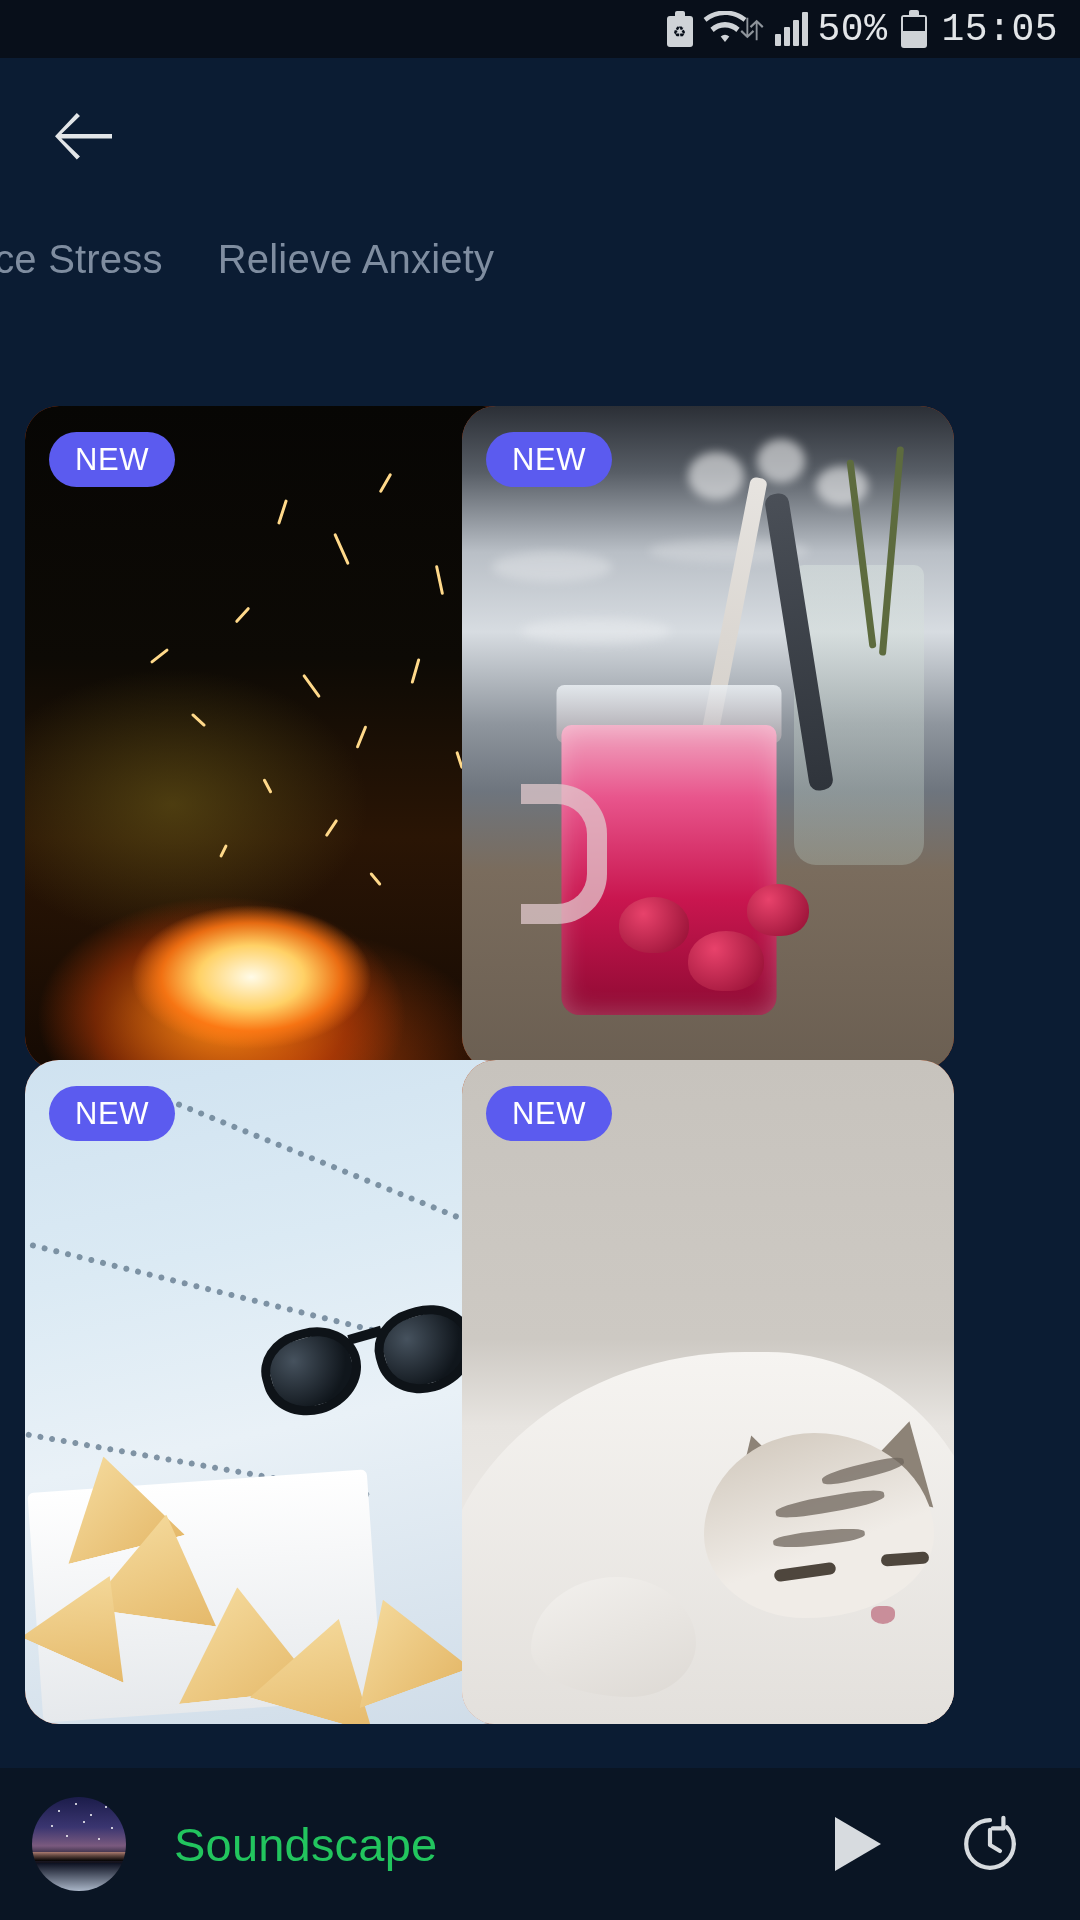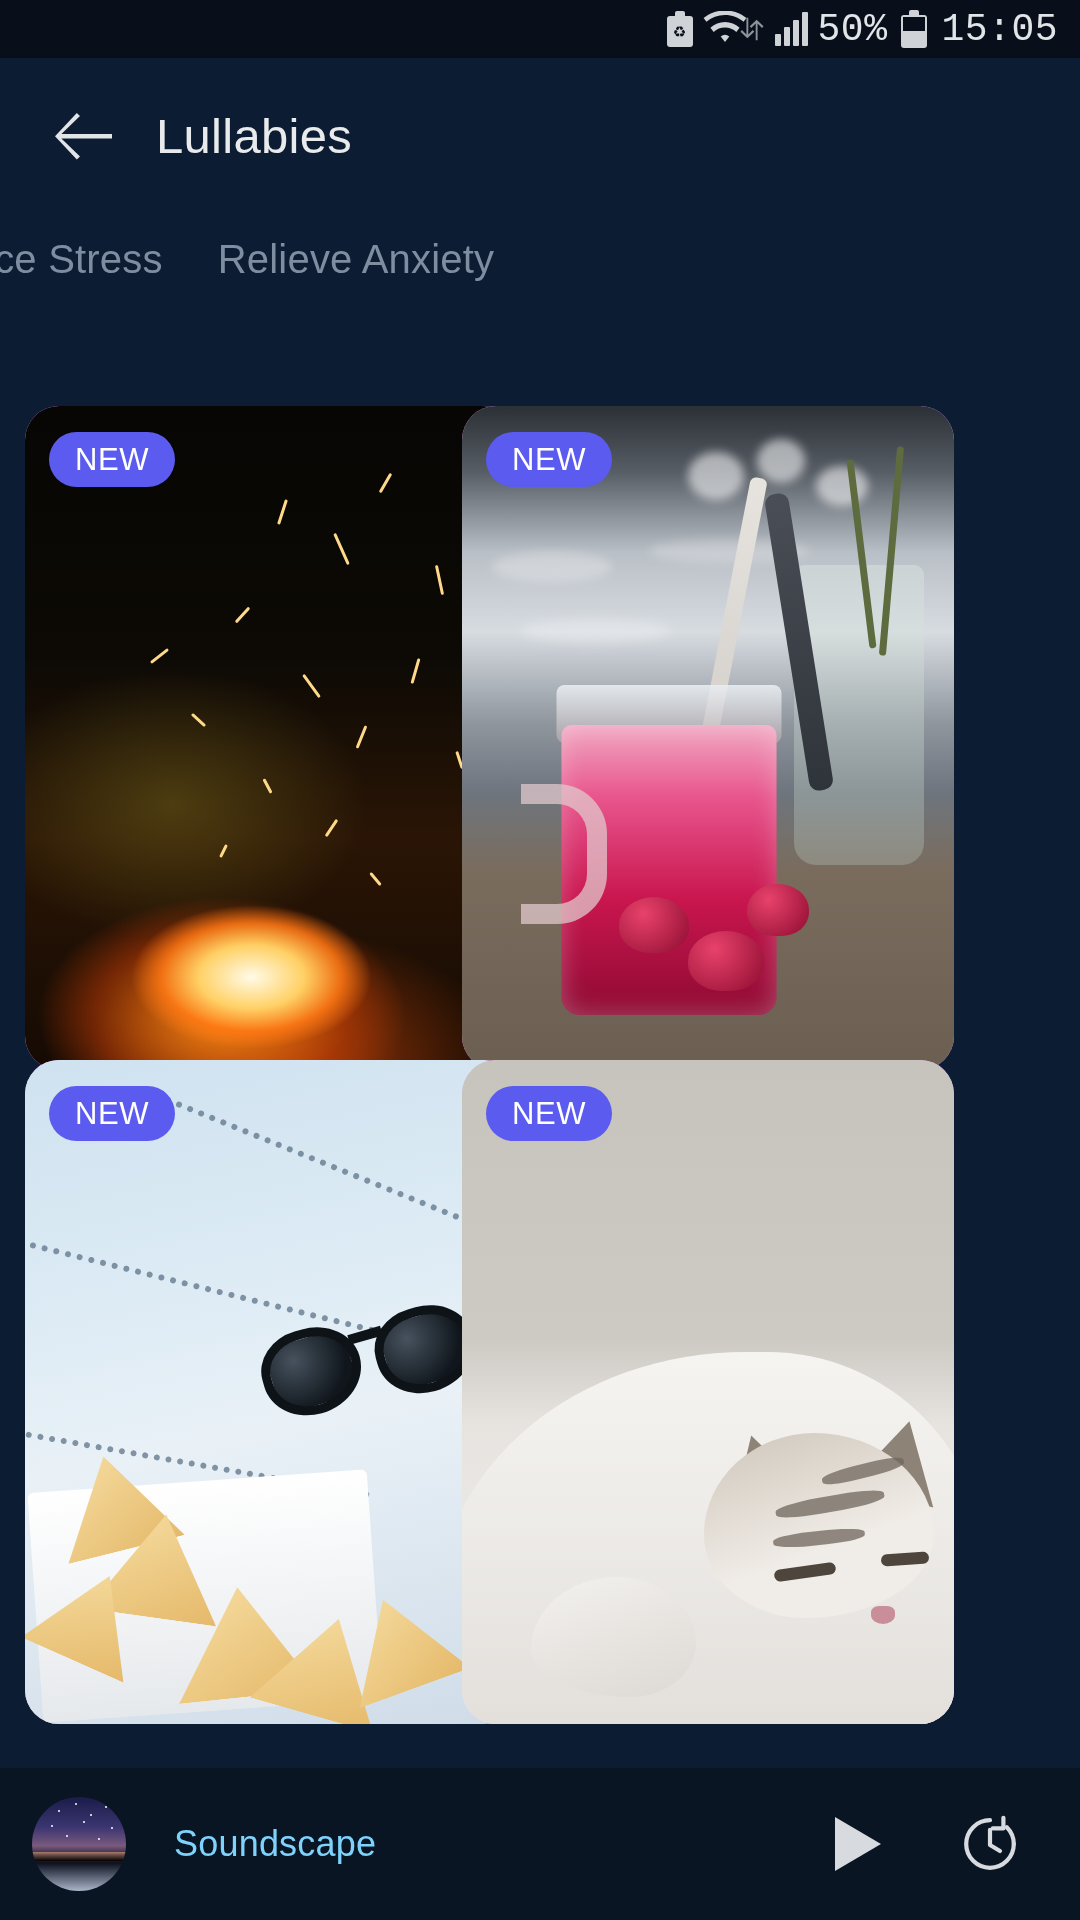--- a/index.html
+++ b/index.html
@@ -82,21 +82,21 @@
   
   .grid{
     position:absolute; top:346px; left:0; width:1080px; height:1422px;
     overflow:hidden;
   }
   .card{
     position:absolute; width:492px;
   }
   .thumb{
     width:492px; height:664px; border-radius:34px; overflow:hidden;
-    position:relative; background:#f0abfc;
+    position:relative; background:#c2410c;
   }
   .thumb .art{ position:absolute; inset:0; }
   .badge{
     position:absolute; left:24px; top:26px;
     background:#5b5bef; color:#ffffff;
     font-size:31px; padding:12px 26px; border-radius:30px;
     letter-spacing:.6px; line-height:1;
   }
   .meta{ margin-top:26px; padding:0 6px; }
   .meta-row{ display:flex; align-items:flex-start; justify-content:space-between; }
@@ -246,21 +246,21 @@
   .pl-thumb .horizon{
     position:absolute; left:0; right:0; top:58%; height:10%;
     background:linear-gradient(180deg,rgba(255,180,140,.55),rgba(0,0,0,.9));
   }
   .pl-thumb .water{
     position:absolute; left:0; right:0; bottom:0; height:30%;
     background:linear-gradient(180deg,#0c1020,#aab6c8);
   }
   .pl-info{ margin-left:48px; flex:1 1 auto; min-width:0; }
   .pl-title{ color:#e8eaec; font-size:42px; letter-spacing:.2px; }
-  .pl-sub{ color:#7dd3fc; font-size:36px; margin-top:0; letter-spacing:.2px; }
+  .pl-sub{ color:#22c55e; font-size:47px; margin-top:0; letter-spacing:.2px; }
   .pl-ctrl{ width:96px; height:96px; display:flex; align-items:center;
             justify-content:center; cursor:pointer; flex:0 0 auto; }
 </style>
 </head>
 <body>
 
 <div class="statusbar">
 
   <span class="sb-icon sb-battery-sm">
     <span class="body"></span>
@@ -300,21 +300,20 @@
 
   <span class="sb-text">15:05</span>
 </div>
 
 <div class="appbar">
   <div class="back-btn">
     <svg width="62" height="50" viewBox="0 0 31 25">
       <path d="M12.5 2.5 3.2 11.5h25.3v2.2H3.2l9.3 9-1.6 1.6L0 12.6 10.9 1z" fill="#e2e5e8"></path>
     </svg>
   </div>
-  <div class="page-title">Lullabies</div>
 </div>
 
 <div class="tabs">
   <div class="tab" style="width:260px;margin-left:-74px;">
     <span class="lbl">duce Stress</span>
 
   </div>
   <div class="tab" style="width:340px;">
     <span class="lbl">Relieve Anxiety</span>
 

